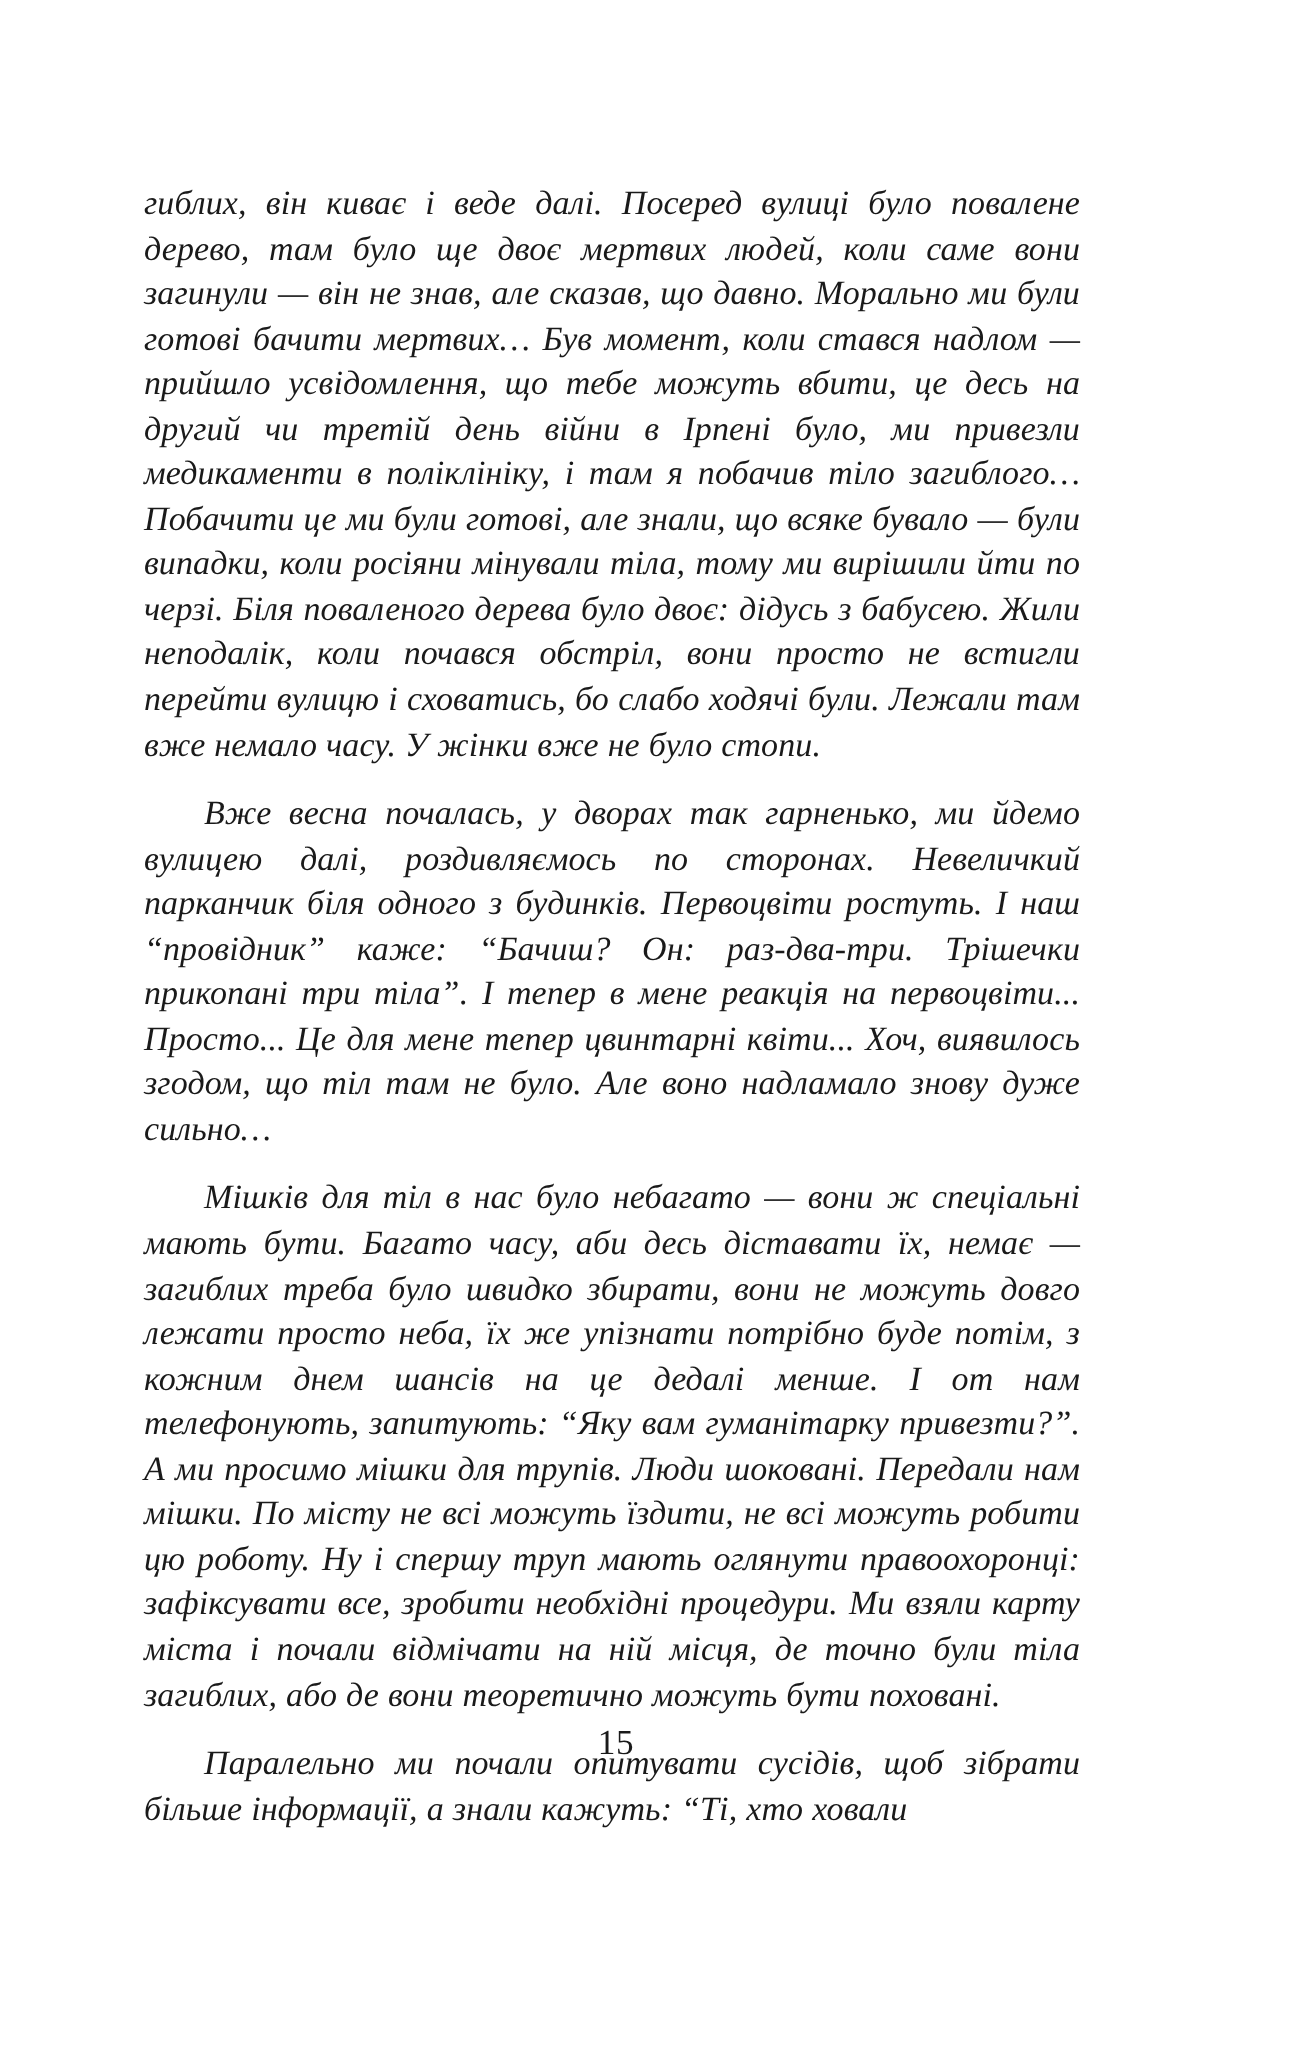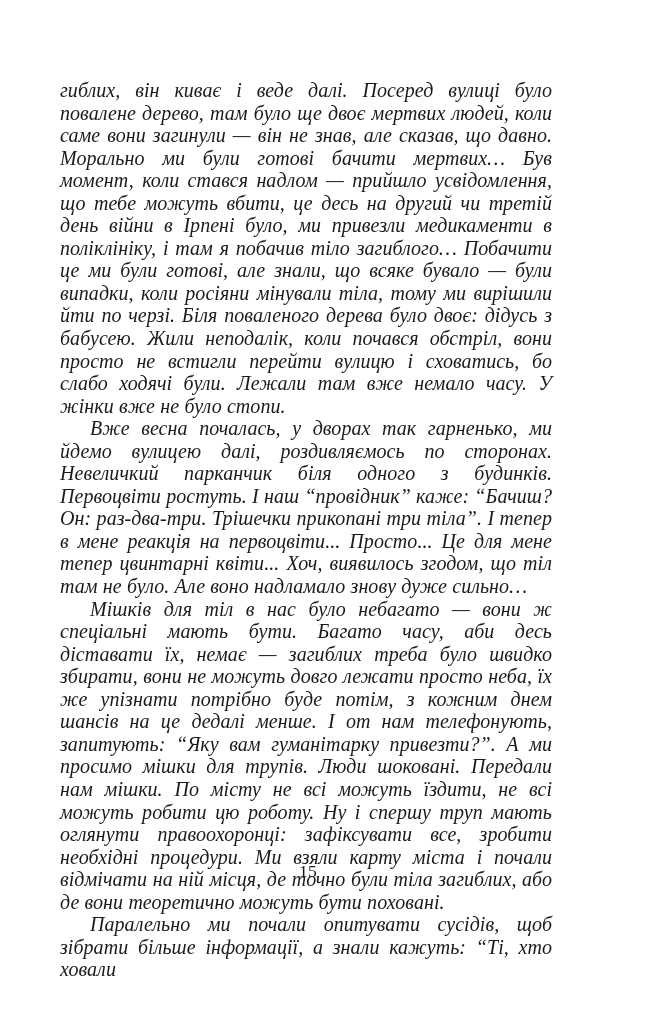--- a/index.html
+++ b/index.html
@@ -25,23 +25,23 @@
   }
 
   .text-block {
     position: absolute;
     left: 60px;
     top: 79px;
     width: 492px;
   }
 
   .para {
-    margin: 0;
+    margin: 12px;
     font-style: italic;
-    font-size: 20px;
+    font-size: 17px;
     line-height: 22.55px;
     text-align: justify;
     text-align-last: left;
     text-justify: inter-word;
     letter-spacing: 0.05px;
     word-spacing: 0.2px;
     hyphens: manual;
     -webkit-hyphens: manual;
   }
 

